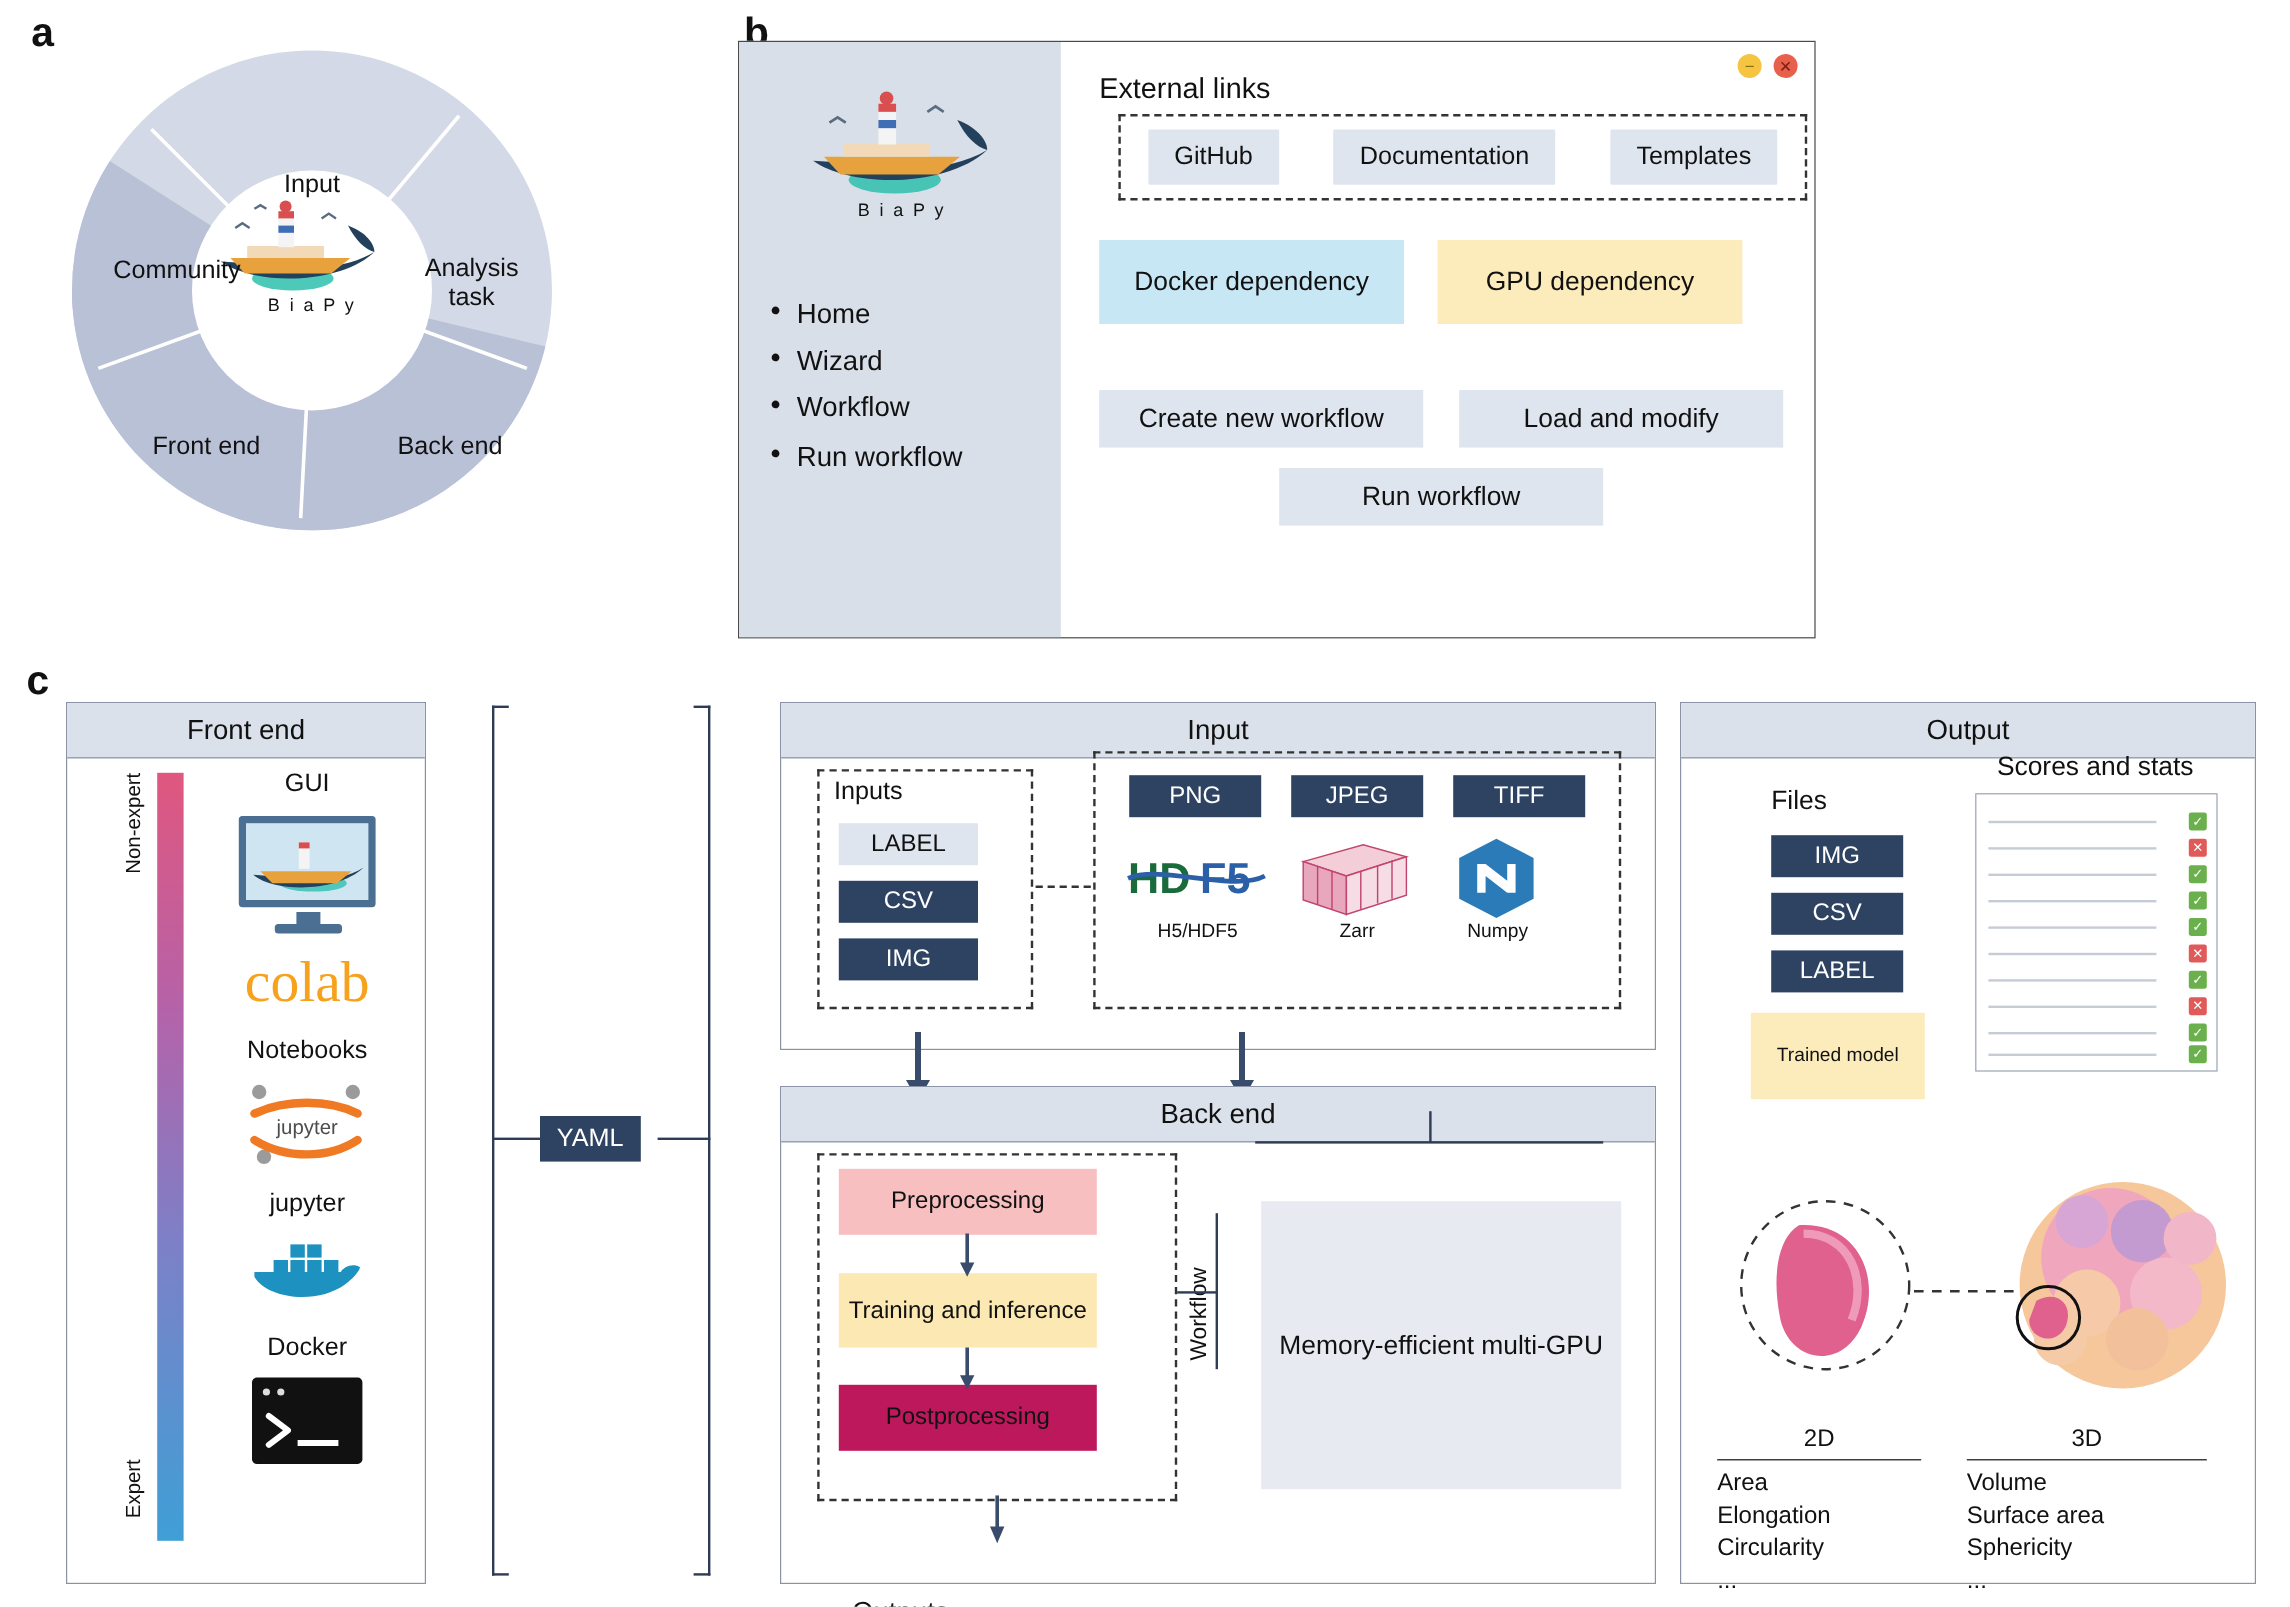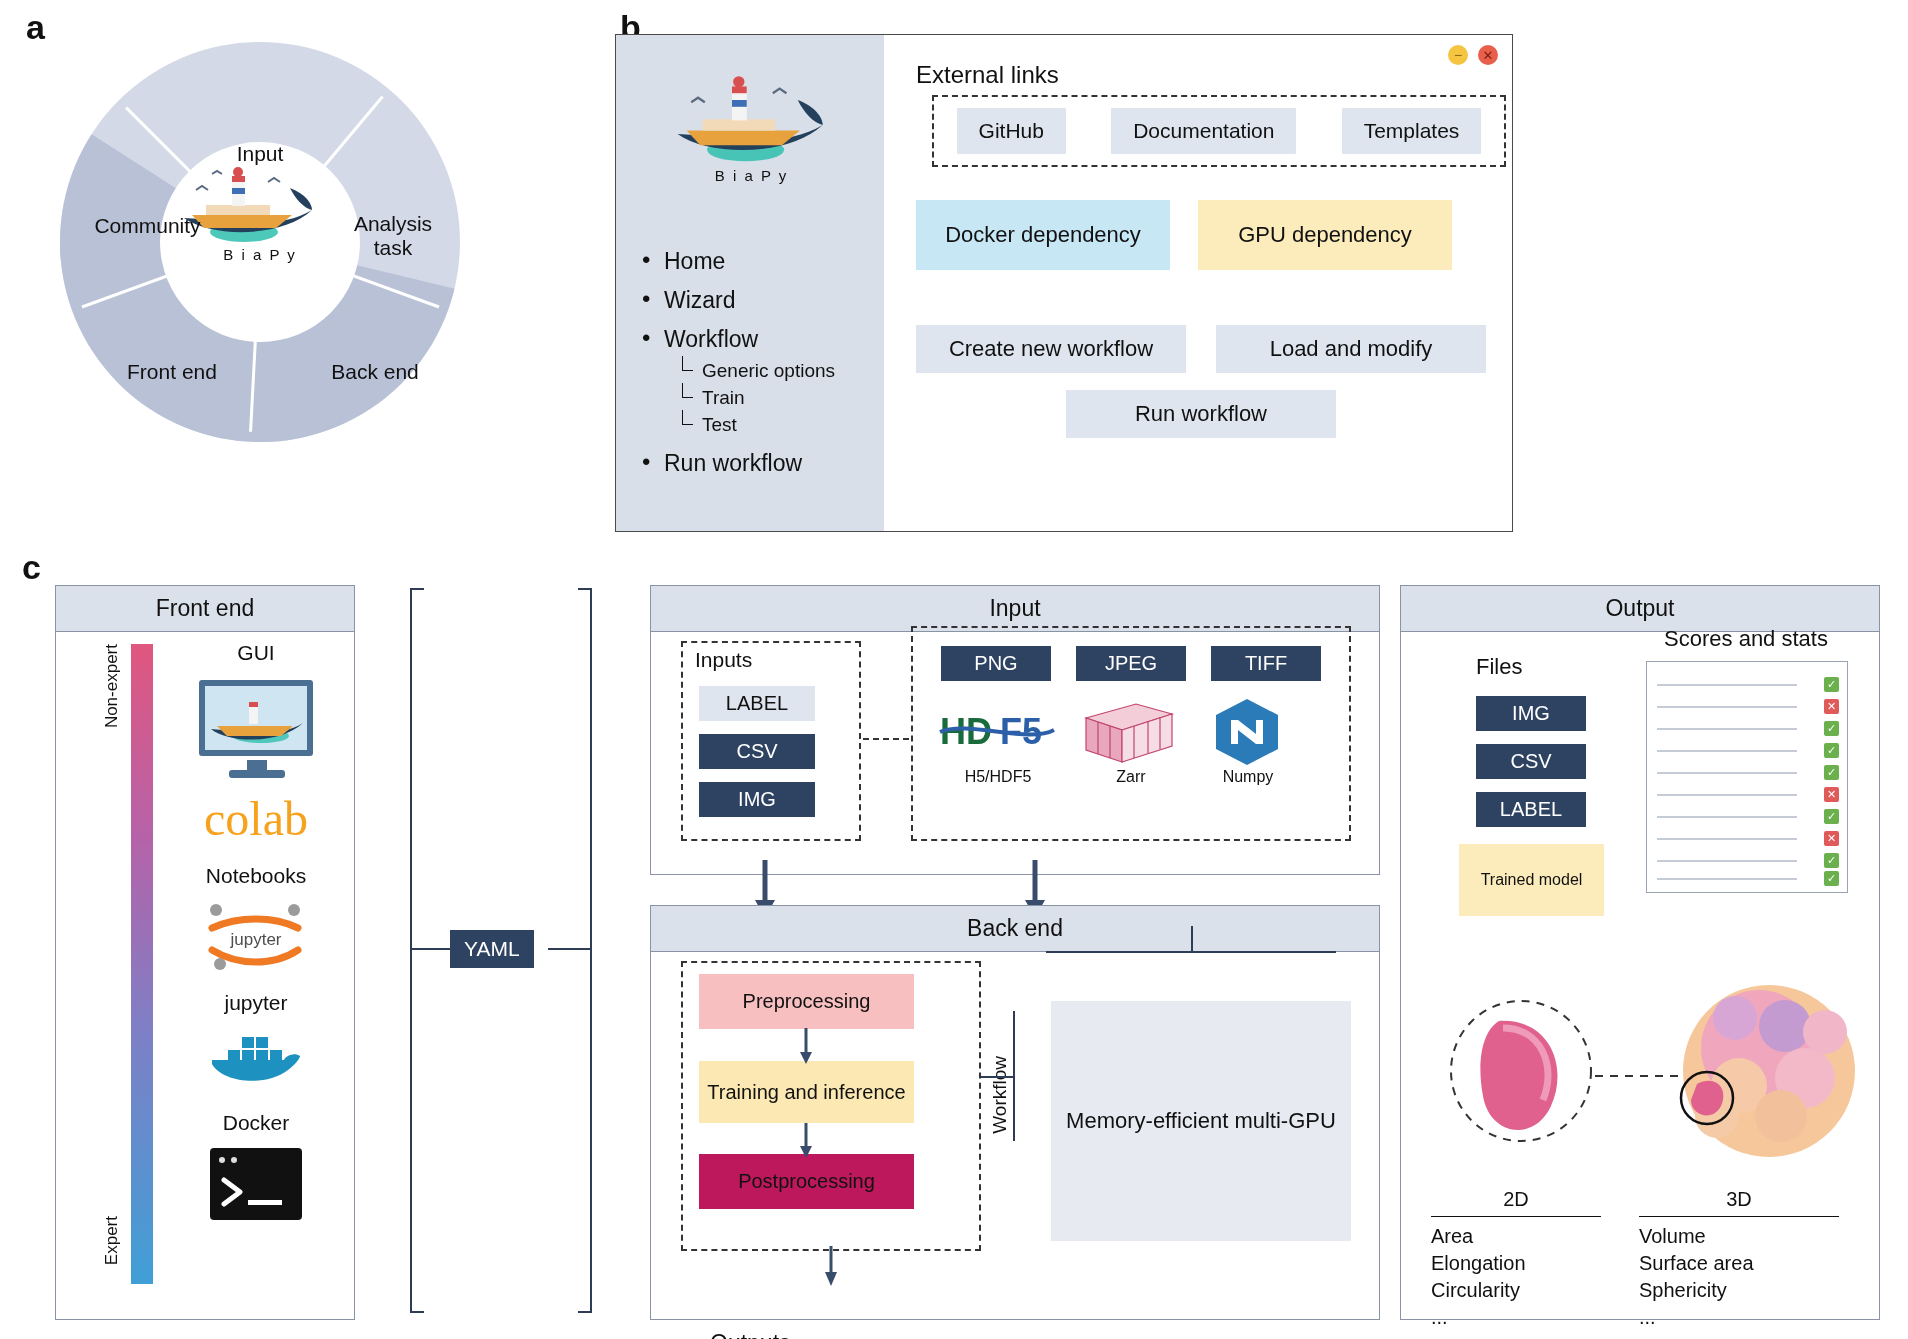--- a/index.html
+++ b/index.html
@@ -154,25 +154,20 @@
           <path d="M24 30 l6 -4 l6 4" stroke="#5b6b80" stroke-width="2" fill="none"></path>
           <path d="M96 22 l6 -4 l6 4" stroke="#5b6b80" stroke-width="2" fill="none"></path>
         </svg>
         <div class="biapy-word">B i a P y</div>
       </div>
       <ul class="side-menu" style="padding:0;margin:0;">
         <li><span>Home</span></li>
         <li><span>Wizard</span></li>
         <li>
           <span>Workflow</span>
-          <ul class="sub-list">
-            <li><span>Generic options</span></li>
-            <li><span>Train</span></li>
-            <li><span>Test</span></li>
-          </ul>
         </li>
         <li style="margin-top:18px;"><span>Run workflow</span></li>
       </ul>
     </div>
 
     <div class="win-btns">
       <div class="btn-min">−</div>
       <div class="btn-close">✕</div>
     </div>
 

